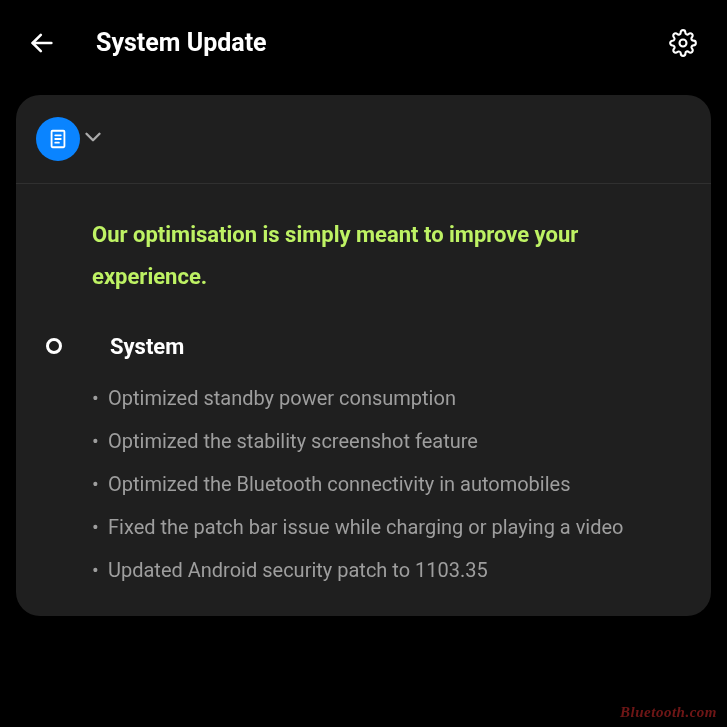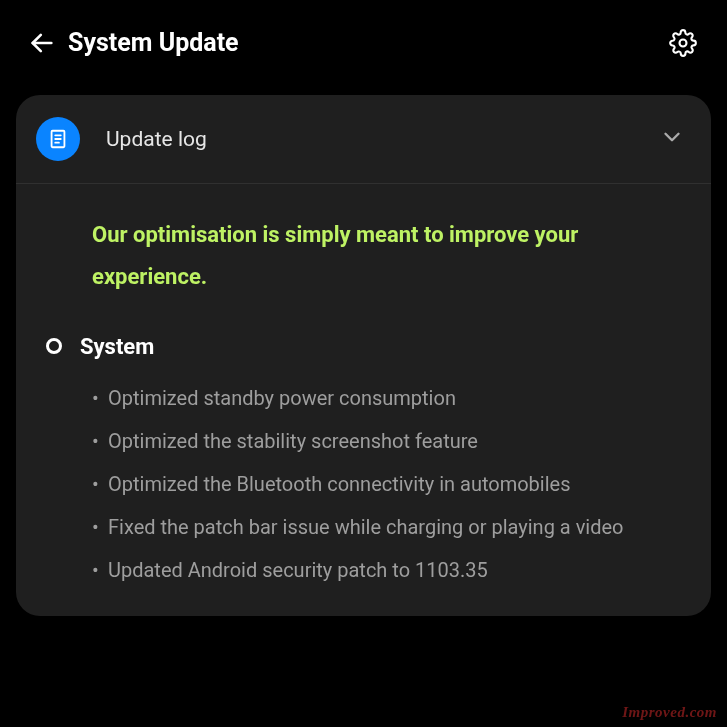--- a/index.html
+++ b/index.html
@@ -18,21 +18,21 @@
     }
     .header {
       display: flex;
       align-items: center;
       justify-content: space-between;
       padding: 28px 30px 28px 28px;
     }
     .header-left {
       display: flex;
       align-items: center;
-      gap: 12px;
+      gap: 40px;
     }
     .back-button {
       cursor: pointer;
       display: flex;
       align-items: center;
     }
     .page-title {
       font-size: 25px;
       font-weight: 700;
       color: #fff;
@@ -82,21 +82,21 @@
       font-size: 22px;
       font-weight: 700;
       color: #bef264;
       line-height: 1.9;
       margin-left: 54px;
       margin-bottom: 36px;
     }
     .section-row {
       display: flex;
       align-items: center;
-      gap: 18px;
+      gap: 48px;
       margin-bottom: 18px;
     }
     .bullet-marker {
       width: 16px;
       height: 16px;
       border-radius: 50%;
       border: 3px solid #fff;
       flex-shrink: 0;
       margin-left: 8px;
     }
@@ -158,21 +158,20 @@
 <div class="card">
   <div class="card-header">
     <div class="update-log-icon">
       <svg width="22" height="22" viewBox="0 0 24 24" fill="none" stroke="#fff" stroke-width="2" stroke-linecap="round" stroke-linejoin="round">
         <rect x="5" y="3" width="14" height="18" rx="1"></rect>
         <line x1="9" y1="8" x2="15" y2="8"></line>
         <line x1="9" y1="12" x2="15" y2="12"></line>
         <line x1="9" y1="16" x2="13" y2="16"></line>
       </svg>
     </div>
-    <div class="card-title">Update log</div>
     <div class="chevron">
       <svg width="26" height="26" viewBox="0 0 24 24" fill="none" stroke="#aaa" stroke-width="2.2" stroke-linecap="round" stroke-linejoin="round">
         <polyline points="6 9 12 15 18 9"></polyline>
       </svg>
     </div>
   </div>
 
   <div class="card-body">
     <p class="intro-text">Our optimisation is simply meant to improve your experience.</p>
 
@@ -184,13 +183,13 @@
     <ul class="bullet-list">
       <li>Optimized standby power consumption</li>
       <li>Optimized the stability screenshot feature</li>
       <li>Optimized the Bluetooth connectivity in automobiles</li>
       <li>Fixed the patch bar issue while charging or playing a video</li>
       <li>Updated Android security patch to 1103.35</li>
     </ul>
   </div>
 </div>
 
-<div class="watermark">Improved.com</div>
+<div class="watermark">Bluetooth.com</div>
 
 </body></html>

